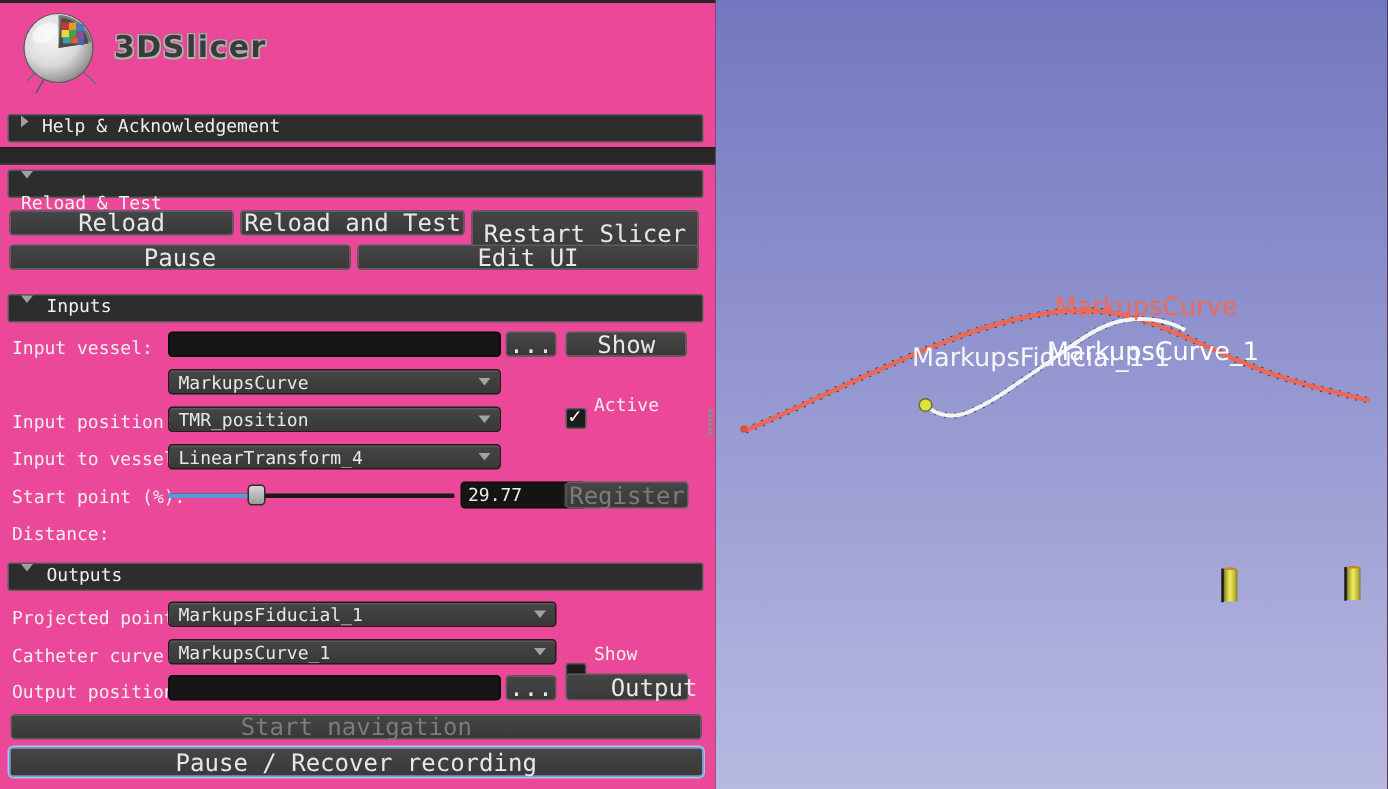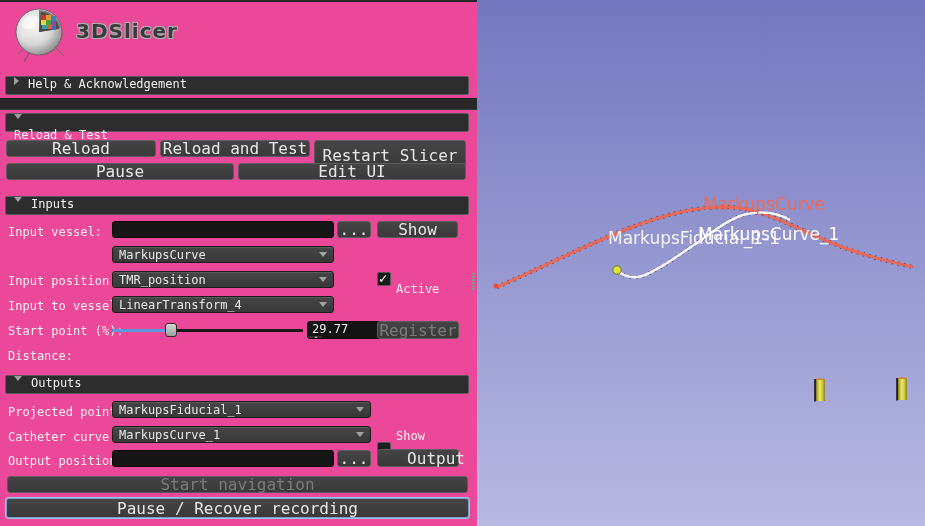--- a/index.html
+++ b/index.html
@@ -146,35 +146,35 @@
       <span class="val">MarkupsCurve</span>
       <span class="combo-arrow"></span>
     </div>
 
     <div class="abs lbl" style="left:8px; top:272px;">Input position:</div>
     <div class="abs combo" style="left:112px; top:269px; width:222px; height:17px;">
       <span class="val">TMR_position</span>
       <span class="combo-arrow"></span>
     </div>
     <div class="abs checkbox checked" style="left:377px; top:270px;"></div>
-    <div class="abs lbl" style="left:396px; top:280px;">Active</div>
+    <div class="abs lbl" style="left:396px; top:261px;">Active</div>
 
     <div class="abs lbl" style="left:8px; top:297px;">Input to vessel:</div>
     <div class="abs combo" style="left:112px; top:294px; width:222px; height:17px;">
       <span class="val">LinearTransform_4</span>
       <span class="combo-arrow"></span>
     </div>
 
     <div class="abs lbl" style="left:8px; top:322px;">Start point (%):</div>
     <div class="abs slider" style="left:112px; top:321px; width:191px; height:14px;">
       <div class="groove"></div>
       <div class="fill"></div>
       <div class="handle"></div>
     </div>
-    <div class="abs spinbox" style="left:307px; top:319px; width:84px; height:18px;flex-direction:column;">
+    <div class="abs spinbox" style="left:307px; top:319px; width:84px; height:18px;">
       <input value="29.77" style="">
       <div class="spin-arrows">
         <i class="spin-up"></i>
         <i class="spin-down"></i>
       </div>
     </div>
     <div class="abs btn disabled" style="left:377px; top:319px; width:82px; height:18px;">Register</div>
 
     <div class="abs lbl" style="left:8px; top:347px;">Distance:</div>
 

